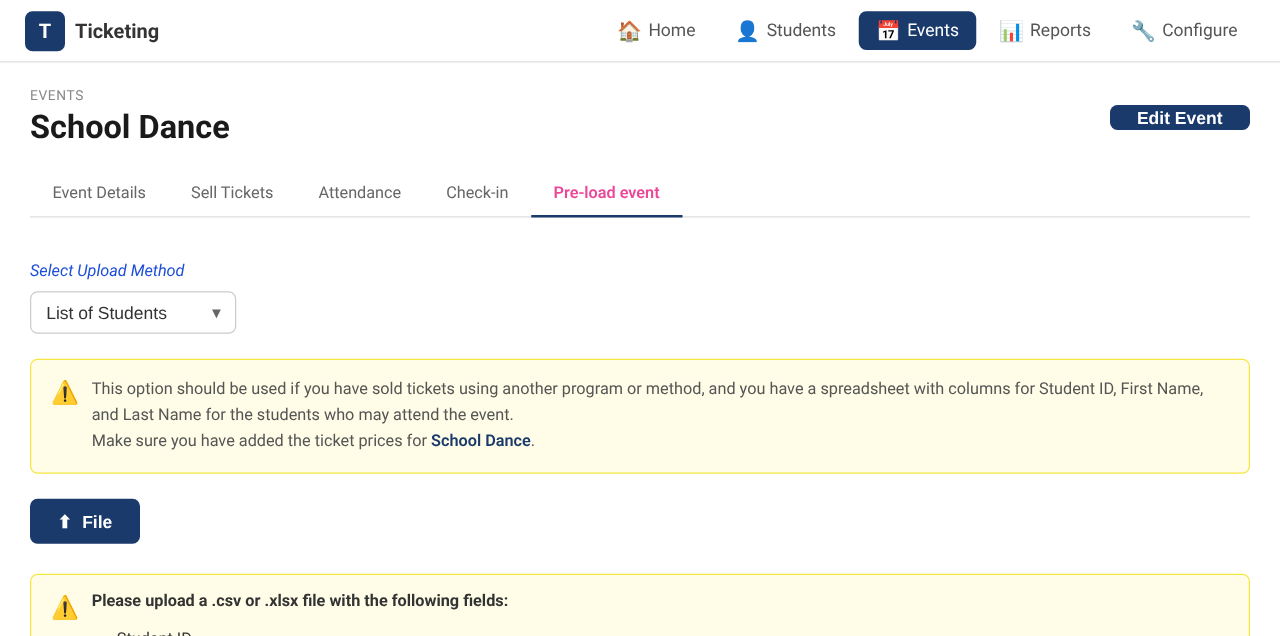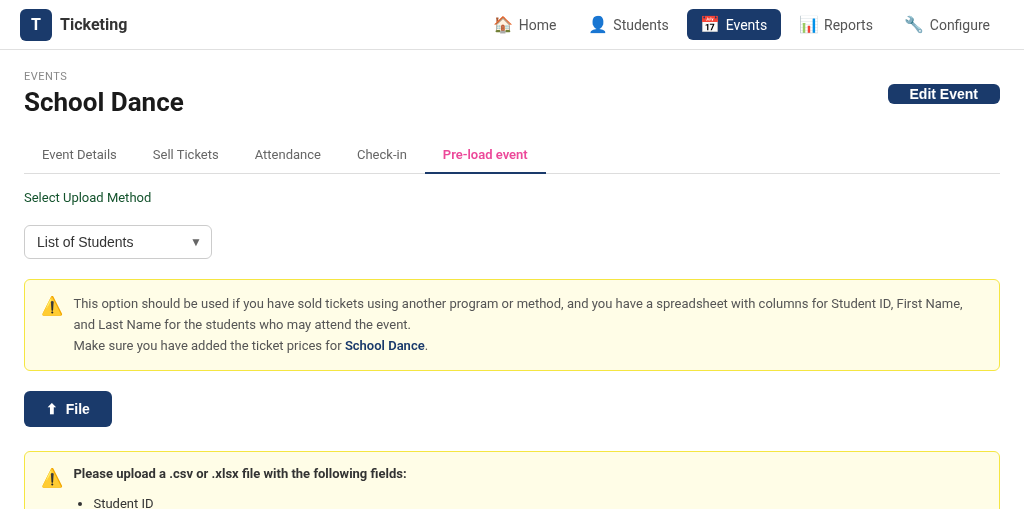--- a/index.html
+++ b/index.html
@@ -89,46 +89,47 @@
       border-radius: 6px;
       font-size: 14px;
       font-weight: 600;
       cursor: pointer;
     }
 
     
     .tabs {
       display: flex;
       border-bottom: 1px solid #ddd;
-      margin-bottom: 16px;
+      margin-bottom: 36px;
     }
     .tab {
       padding: 10px 18px;
       cursor: pointer;
       font-size: 13px;
       color: #666;
       border-bottom: 2px solid transparent;
       margin-bottom: -1px;
     }
     .tab.active {
       color: #ec4899;
       border-bottom: 2px solid #1a3a6b;
       font-weight: 600;
     }
 
     
     .upload-method-label {
       font-size: 13px;
-      color: #14532d;
-      margin-bottom: 20px;
+      color: #1d4ed8;
+      margin-bottom: 8px;
+      font-style: italic;
     }
     .select-wrapper {
       position: relative;
       display: inline-block;
-      width: 188px;
+      width: 165px;
       margin-bottom: 20px;
     }
     .select-wrapper select {
       width: 100%;
       padding: 8px 32px 8px 12px;
       border: 1px solid #ccc;
       border-radius: 6px;
       font-size: 14px;
       appearance: none;
       background: #fff;

